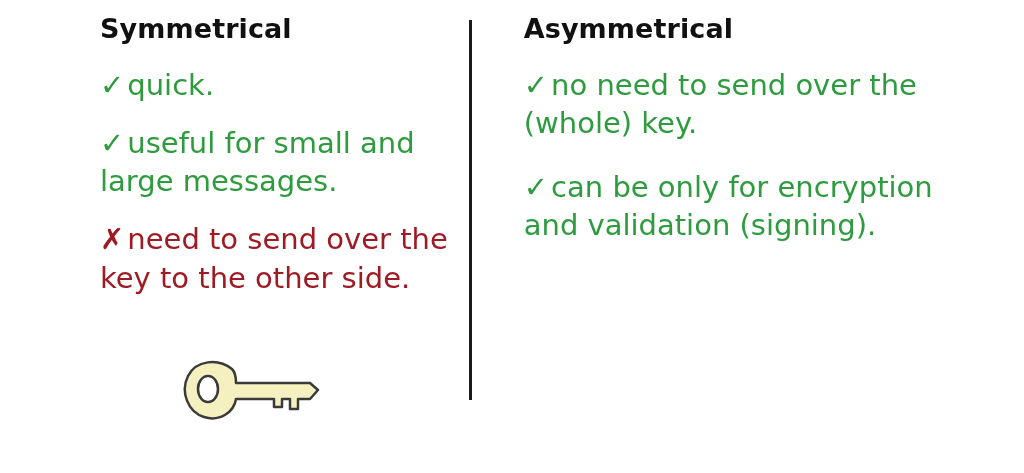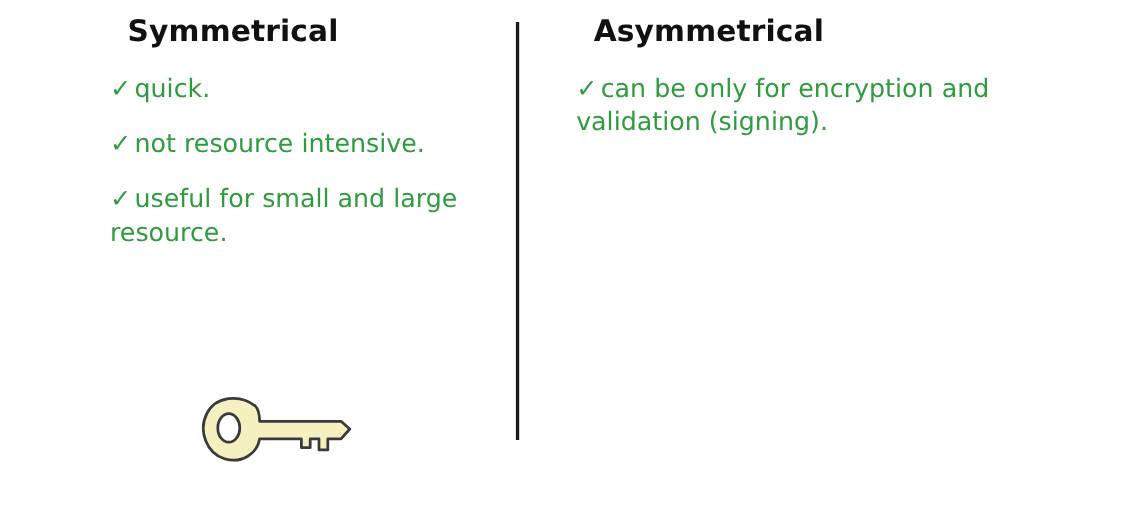--- a/index.html
+++ b/index.html
@@ -40,25 +40,25 @@
     border-left: 3px solid #1a1a1a;
     height: 380px;
     margin-top: 6px;
     flex: 0 0 auto;
   }
   .col-title {
     font-size: 27px;
     font-weight: bold;
     color: #111111;
     letter-spacing: 0.1px;
-    margin: 0 0 22px 16px;
+    margin: 0 0 22px 0;
     line-height: 1.1;
   }
   .point {
-    font-size: 23px;
+    font-size: 29px;
     line-height: 1.32;
     margin: 0 0 20px 0;
     max-width: 400px;
   }
   .col-right .point {
     max-width: 420px;
     margin-bottom: 26px;
   }
   .pro {
     color: #2e9b3f;
@@ -82,40 +82,43 @@
 
 <div class="comparison">
 
   <div class="column col-left">
     <div class="col-title">Symmetrical</div>
 
     <div class="point pro">
       <span class="mark">✓</span><span>quick.</span>
     </div>
     <div class="point pro">
-      <span class="mark">✓</span><span>not resource intensive.</span>
+      <span class="mark">✓</span><span>useful for small and large messages.</span>
     </div>
-    <div class="point pro">
-      <span class="mark">✓</span><span>useful for small and large resource.</span>
+    <div class="point con">
+      <span class="mark">✗</span><span>need to send over the key to the other side.</span>
     </div>
 
     <div class="keys-left">
       <svg width="170" height="80" viewBox="0 0 170 80" xmlns="http://www.w3.org/2000/svg">
         <g stroke="#3a3a3a" stroke-width="2.5" fill="#f4f0c0" stroke-linejoin="round">
           <path d="M62 17 C48 6 26 8 18 24 C10 40 18 60 34 65 C50 70 64 60 66 47 L104 47 L104 55 L112 55 L112 47 L120 47 L120 57 L128 57 L128 47 L140 47 L148 38 L140 31 L66 31 C66 25 65 20 62 17 Z"></path>
           <ellipse cx="38" cy="37" rx="10" ry="13" fill="#ffffff"></ellipse>
         </g>
       </svg>
     </div>
   </div>
 
   <div class="divider"></div>
 
   <div class="column col-right">
     <div class="col-title">Asymmetrical</div>
 
     <div class="point pro">
+      <span class="mark">✓</span><span>no need to send over the (whole) key.</span>
+    </div>
+    <div class="point pro">
       <span class="mark">✓</span><span>can be only for encryption and validation (signing).</span>
     </div>
 
   </div>
 
 </div>
 
 </body></html>

